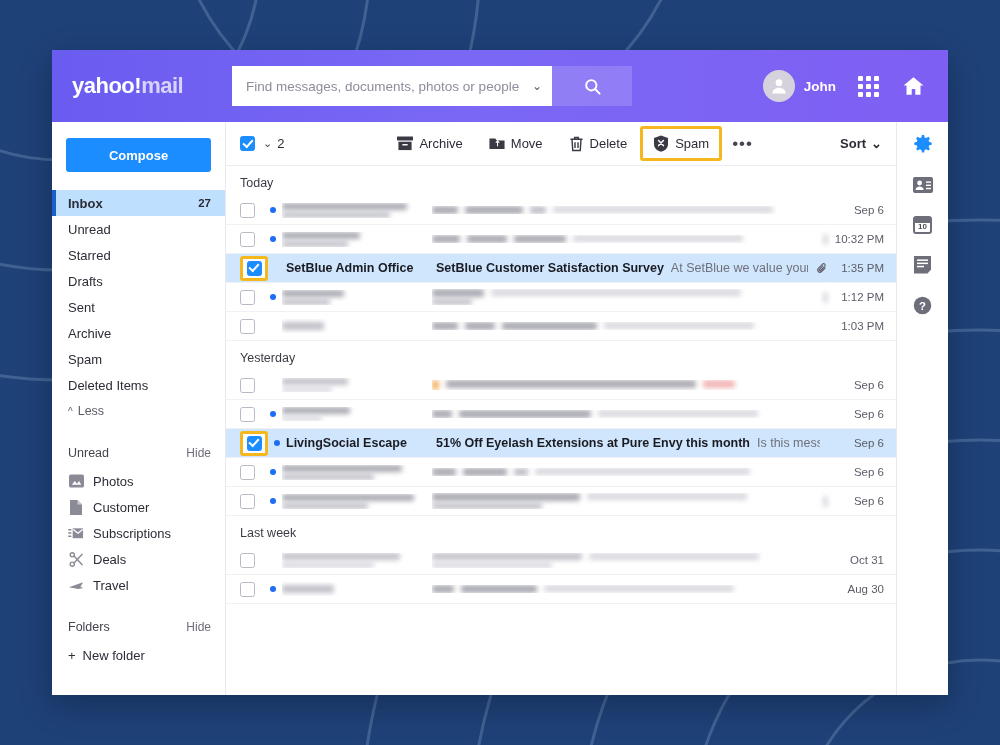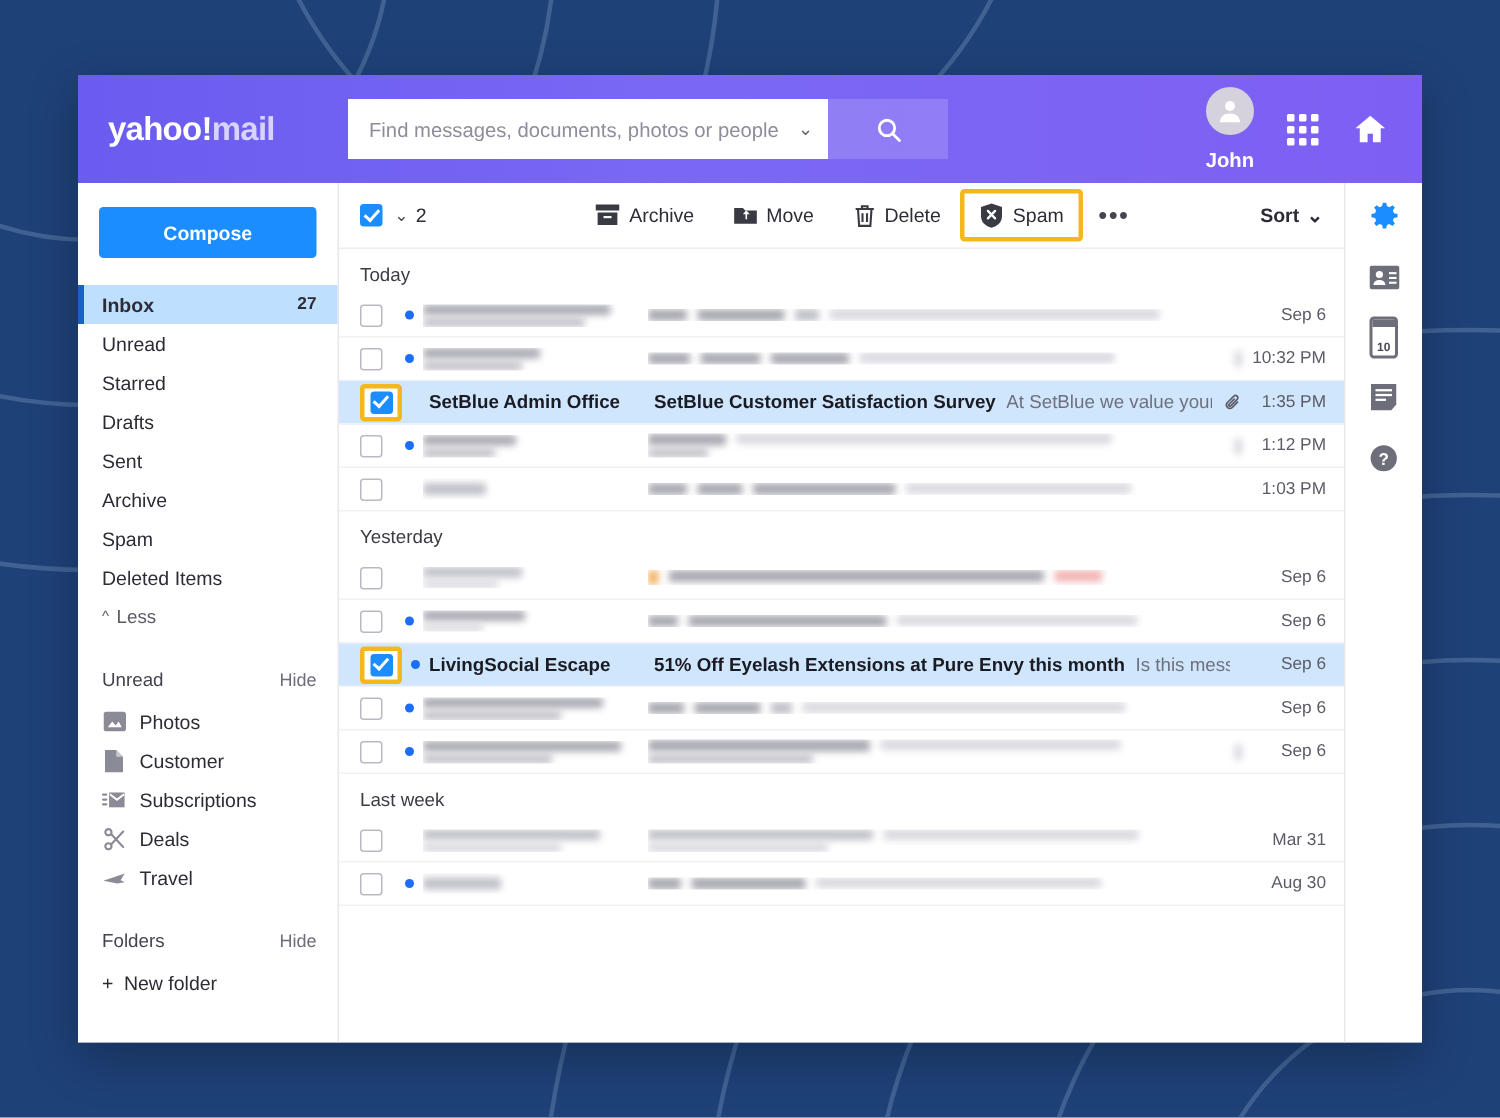--- a/index.html
+++ b/index.html
@@ -56,21 +56,21 @@
   .searchbox input::placeholder { color: #8d8d9c; }
   .search-chev { color: #5a5a6e; font-size: 12px; padding-left: 6px; }
   .search-btn {
     width: 80px; height: 40px;
     background: rgba(255,255,255,0.16);
     display: flex; align-items: center; justify-content: center;
     cursor: pointer;
   }
 
   .header-right { margin-left: auto; display: flex; align-items: center; gap: 22px; padding-right: 4px; }
-  .user { display: flex; align-items: center; gap: 9px; cursor: pointer; flex-direction: column; }
+  .user { display: flex; align-items: center; gap: 9px; cursor: pointer; }
   .avatar {
     width: 32px; height: 32px; border-radius: 50%;
     background: #d6d2dd; display: flex; align-items: center; justify-content: center;
   }
   .username { color: #fff; font-size: 13.5px; font-weight: bold; }
   .grid-icon { display: grid; grid-template-columns: repeat(3, 5px); gap: 3px; cursor: pointer; }
   .grid-icon i { width: 5px; height: 5px; background: #fff; border-radius: 1px; display: block; }
 
   
   .body { flex: 1; display: flex; min-height: 0; }
@@ -179,21 +179,21 @@
 
   
   .rail {
     width: 52px; flex: none; background: #fff;
     border-left: 1px solid #e8e8ed;
     display: flex; flex-direction: column; align-items: center;
     padding-top: 12px; gap: 18px;
   }
   .rail-icon { width: 22px; height: 22px; display: flex; align-items: center; justify-content: center; cursor: pointer; color: #63636f; }
   .cal-badge {
-    width: 19px; height: 28px; border: 2px solid #6e6e7a; border-radius: 3px;
+    width: 19px; height: 18px; border: 2px solid #6e6e7a; border-radius: 3px;
     font-size: 8px; font-weight: bold; color: #4b4b57;
     display: flex; align-items: flex-end; justify-content: center; padding-bottom: 1px;
     position: relative;
   }
   .cal-badge::before {
     content: ""; position: absolute; top: 0; left: 0; right: 0; height: 5px; background: #6e6e7a;
   }
   .cal-badge span { position: relative; z-index: 1; line-height: 1; }
 </style>
 </head>
@@ -635,21 +635,21 @@
             </div>
           </div>
           <div class="subjwrap">
             <div class="redact-stack">
               <span class="blur mid" style="width:150px;height:7px"></span>
               <span class="blur light" style="width:120px;height:6px"></span>
             </div>
             <span class="blur light" style="width:170px;height:7px"></span>
           </div>
           <div class="rowicons"></div>
-          <div class="date">Mar 31</div>
+          <div class="date">Oct 31</div>
         </div>
 
         <div class="row">
           <div class="cbwrap">
               <div class="cb"></div>
             </div>
           <div class="dot"></div>
           <div class="sender">
             <span class="blur mid" style="width:52px;height:8px"></span>
           </div>

